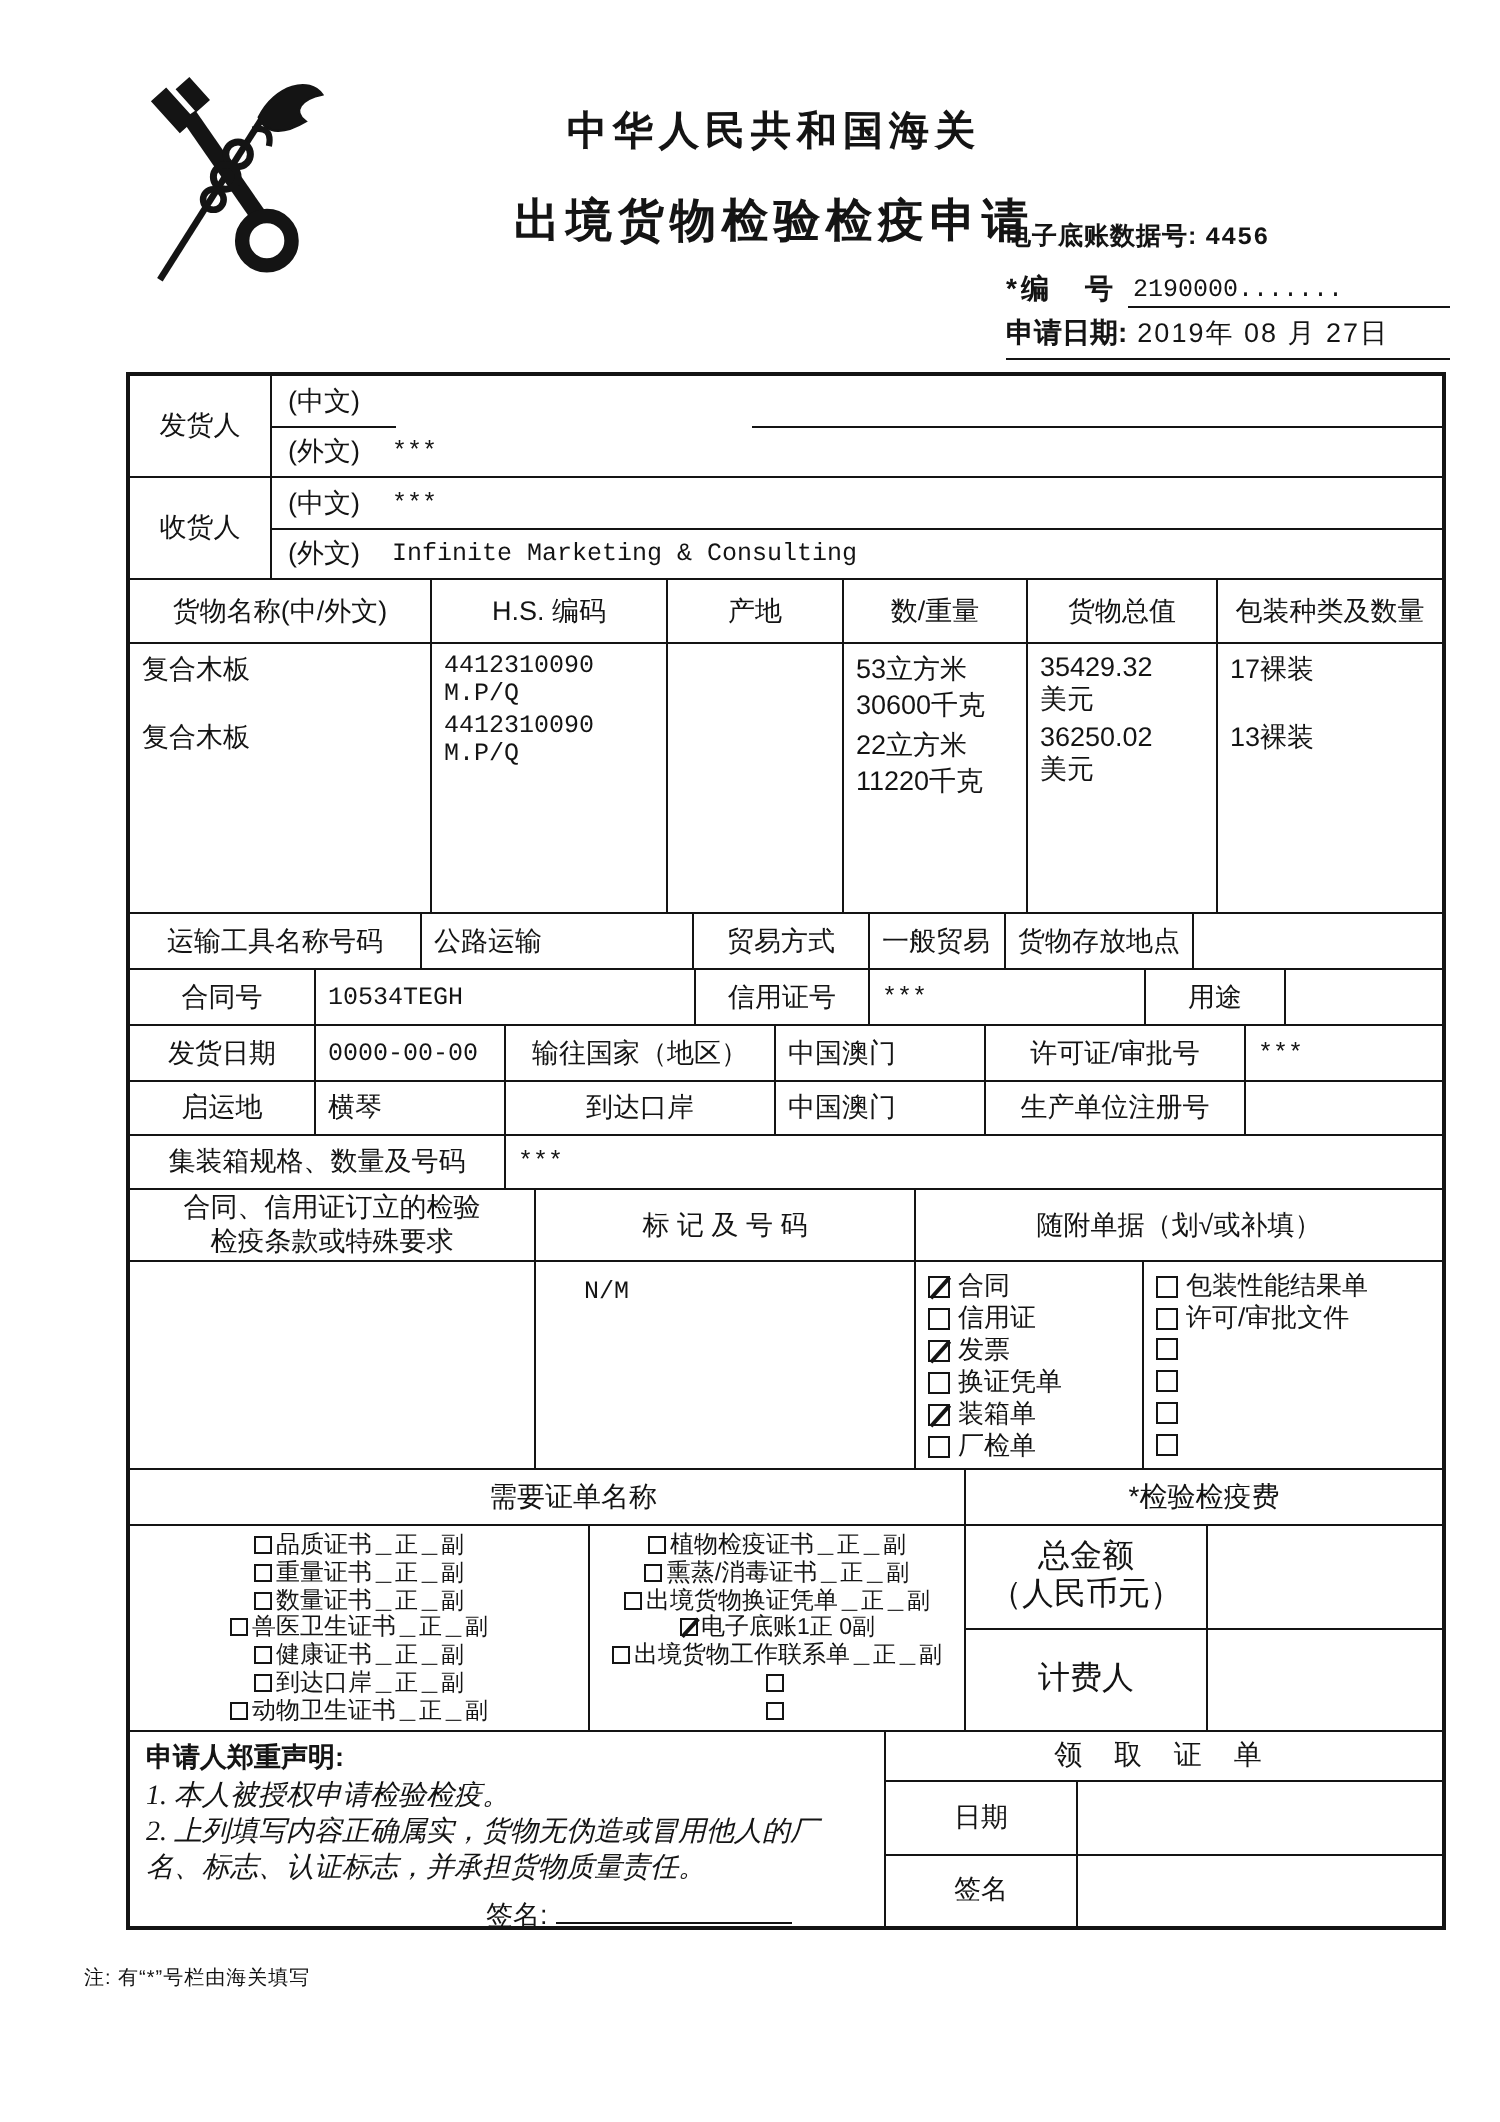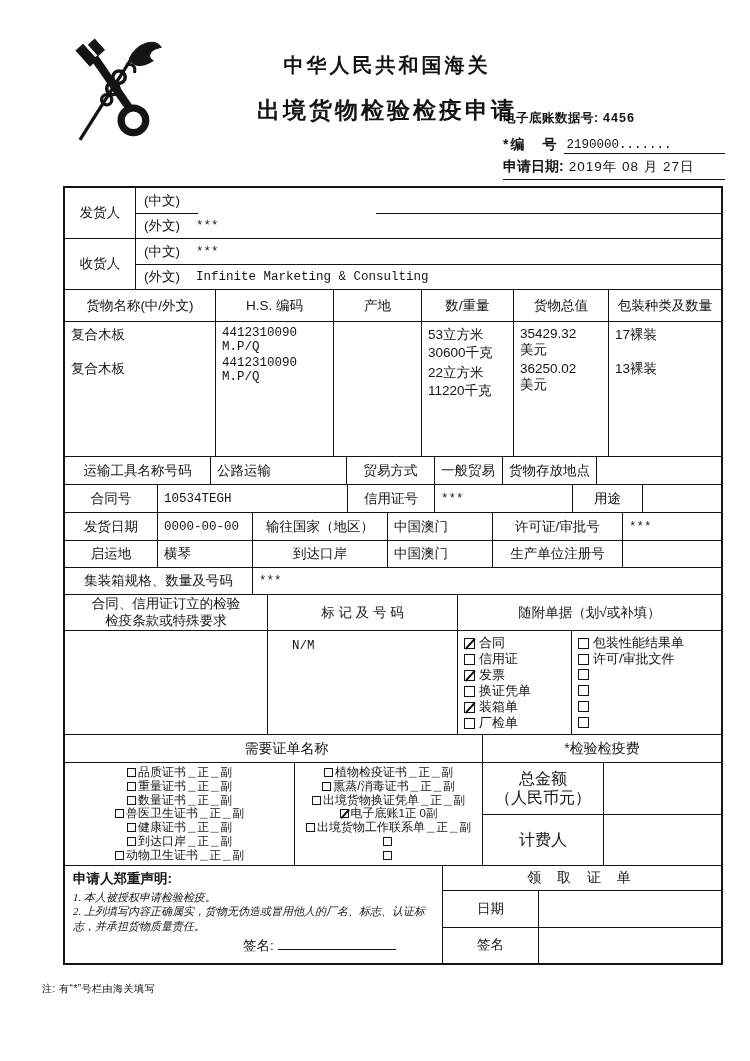--- a/index.html
+++ b/index.html
@@ -90,21 +90,21 @@
   .fee-row { display:flex; flex:1; border-top:1px solid #141414; }
   .fee-row.first { border-top:none; }
   .fee-label { width:120px; display:flex; align-items:center; justify-content:center;
                text-align:center; line-height:1.2; font-size:16px; }
   .fee-val { flex:1; border-left:1px solid #141414; }
 
   
   .decl { height:98px; align-items:stretch; }
   .decl-left { width:377px; padding:4px 8px; display:block; }
   .decl-title { font-size:13.5px; font-weight:bold; }
-  .decl-body { font-family:"Liberation Serif", serif; font-style:italic; font-size:11px;
+  .decl-body { font-family:"Liberation Serif", serif; font-style:italic; font-size:14px;
                line-height:1.3; margin-top:2px; }
   .sig-row { margin-top:4px; padding-left:170px; font-size:13.5px; }
   .sigline { display:inline-block; width:118px; border-bottom:1.2px solid #141414; height:12px; }
   .pickup { flex:1; padding:0; display:flex; flex-direction:column; align-items:stretch; }
   .pickup-head { height:24px; display:flex; align-items:center; justify-content:center;
                  letter-spacing:6px; font-size:14px; }
   .pickup-row { flex:1; display:flex; border-top:1px solid #141414; }
   .pk-label { width:95px; display:flex; align-items:center; justify-content:center; }
   .pk-val { flex:1; border-left:1px solid #141414; }
 

